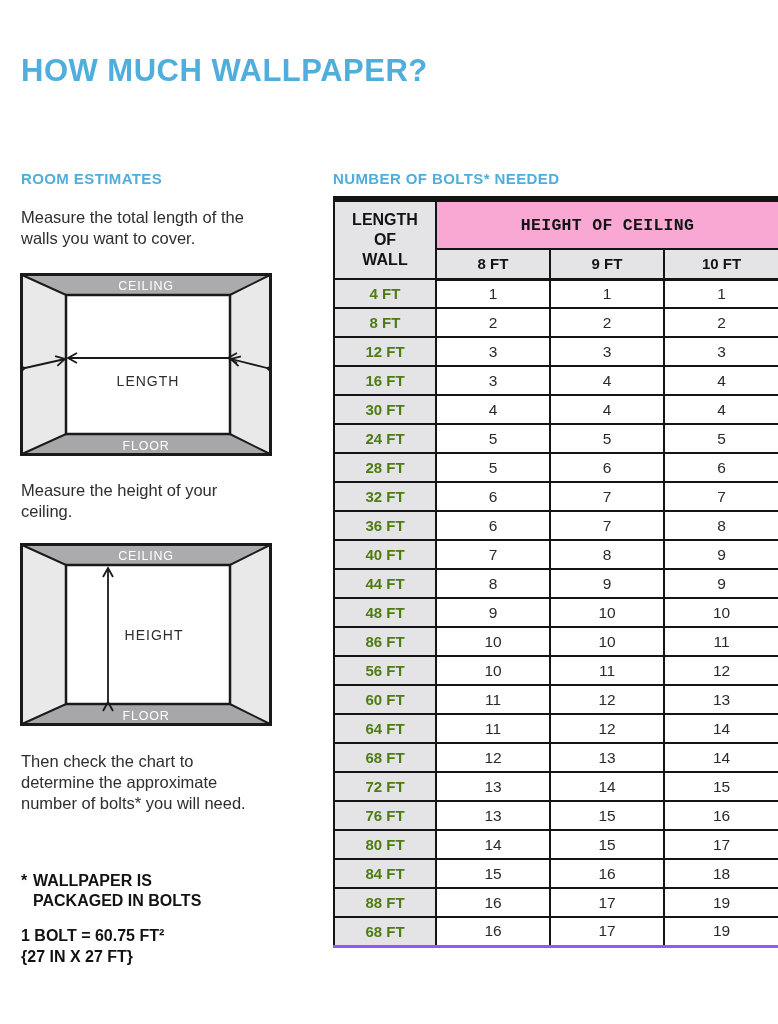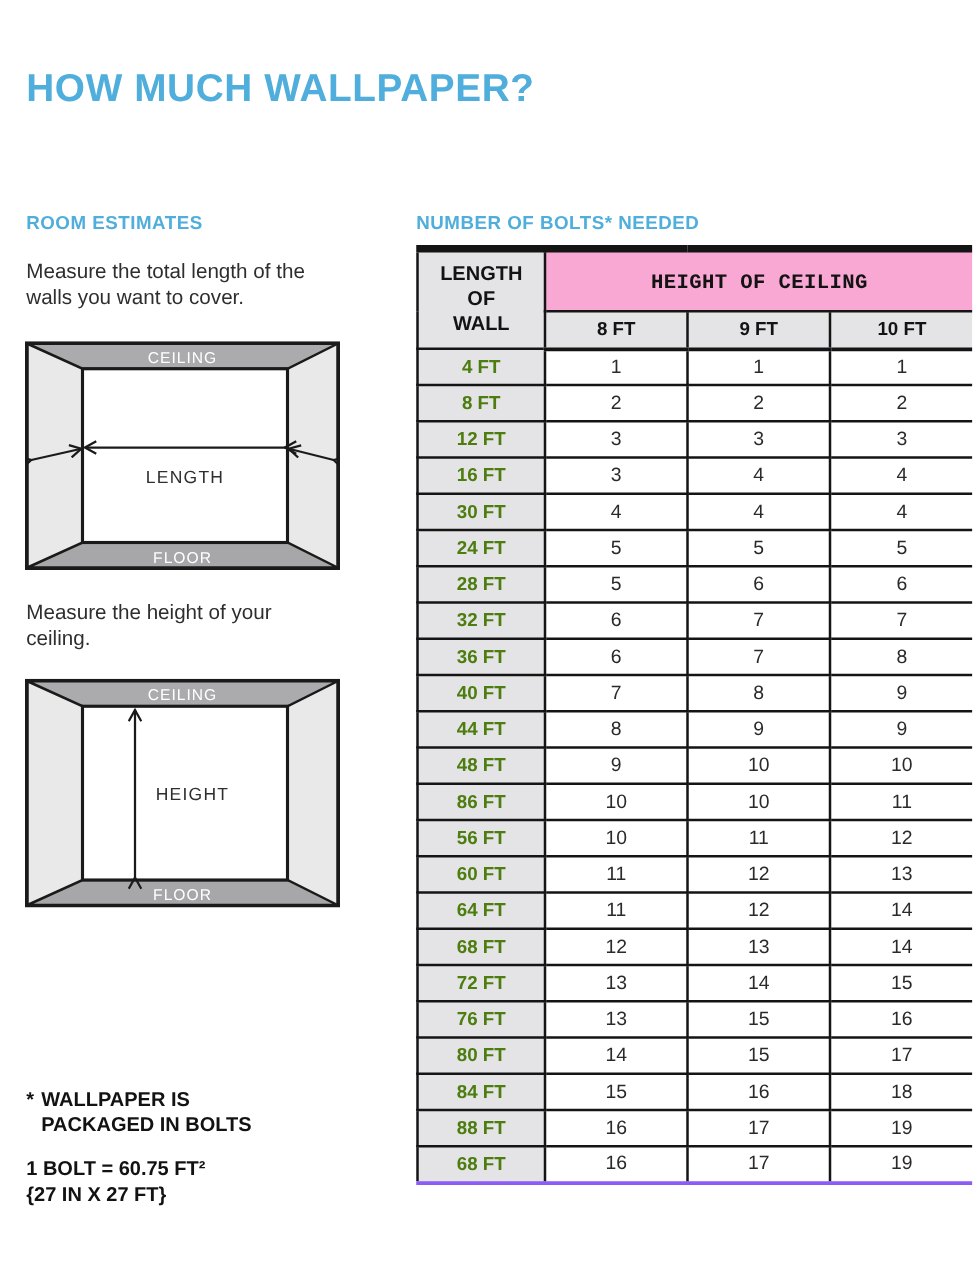--- a/index.html
+++ b/index.html
@@ -100,20 +100,21 @@
       <polygon points="2,2 250,2 210,22 46,22" fill="#ABABAD" stroke="#1a1a1a" stroke-width="2"></polygon>
       <polygon points="2,181 250,181 210,161 46,161" fill="#A7A7A9" stroke="#1a1a1a" stroke-width="2"></polygon>
       <rect x="46" y="22" width="164" height="139" fill="#ffffff" stroke="#1a1a1a" stroke-width="2.5"></rect>
       <line x1="88" y1="25" x2="88" y2="159" stroke="#1a1a1a" stroke-width="1.8" marker-start="url(#ah)" marker-end="url(#ah)"></line>
       <text x="126" y="17" text-anchor="middle" font-size="12.5" letter-spacing="0.8" fill="#ffffff">CEILING</text>
       <text x="126" y="177" text-anchor="middle" font-size="12.5" letter-spacing="0.8" fill="#ffffff">FLOOR</text>
       <text x="134" y="97" text-anchor="middle" font-size="14" letter-spacing="1" fill="#2e2e30">HEIGHT</text>
     </svg>
   </div>
 
+  <div class="step step-3">Then check the chart to determine the approximate number of bolts* you will need.</div>
 
   <div class="footnote fn-bolts">
     <span class="marker">*</span>
     <span>WALLPAPER IS PACKAGED IN BOLTS</span>
   </div>
 
   <div class="footnote fn-eq">
     <div>1 BOLT = 60.75 FT²</div>
     <div>{27 IN X 27 FT}</div>
   </div>

